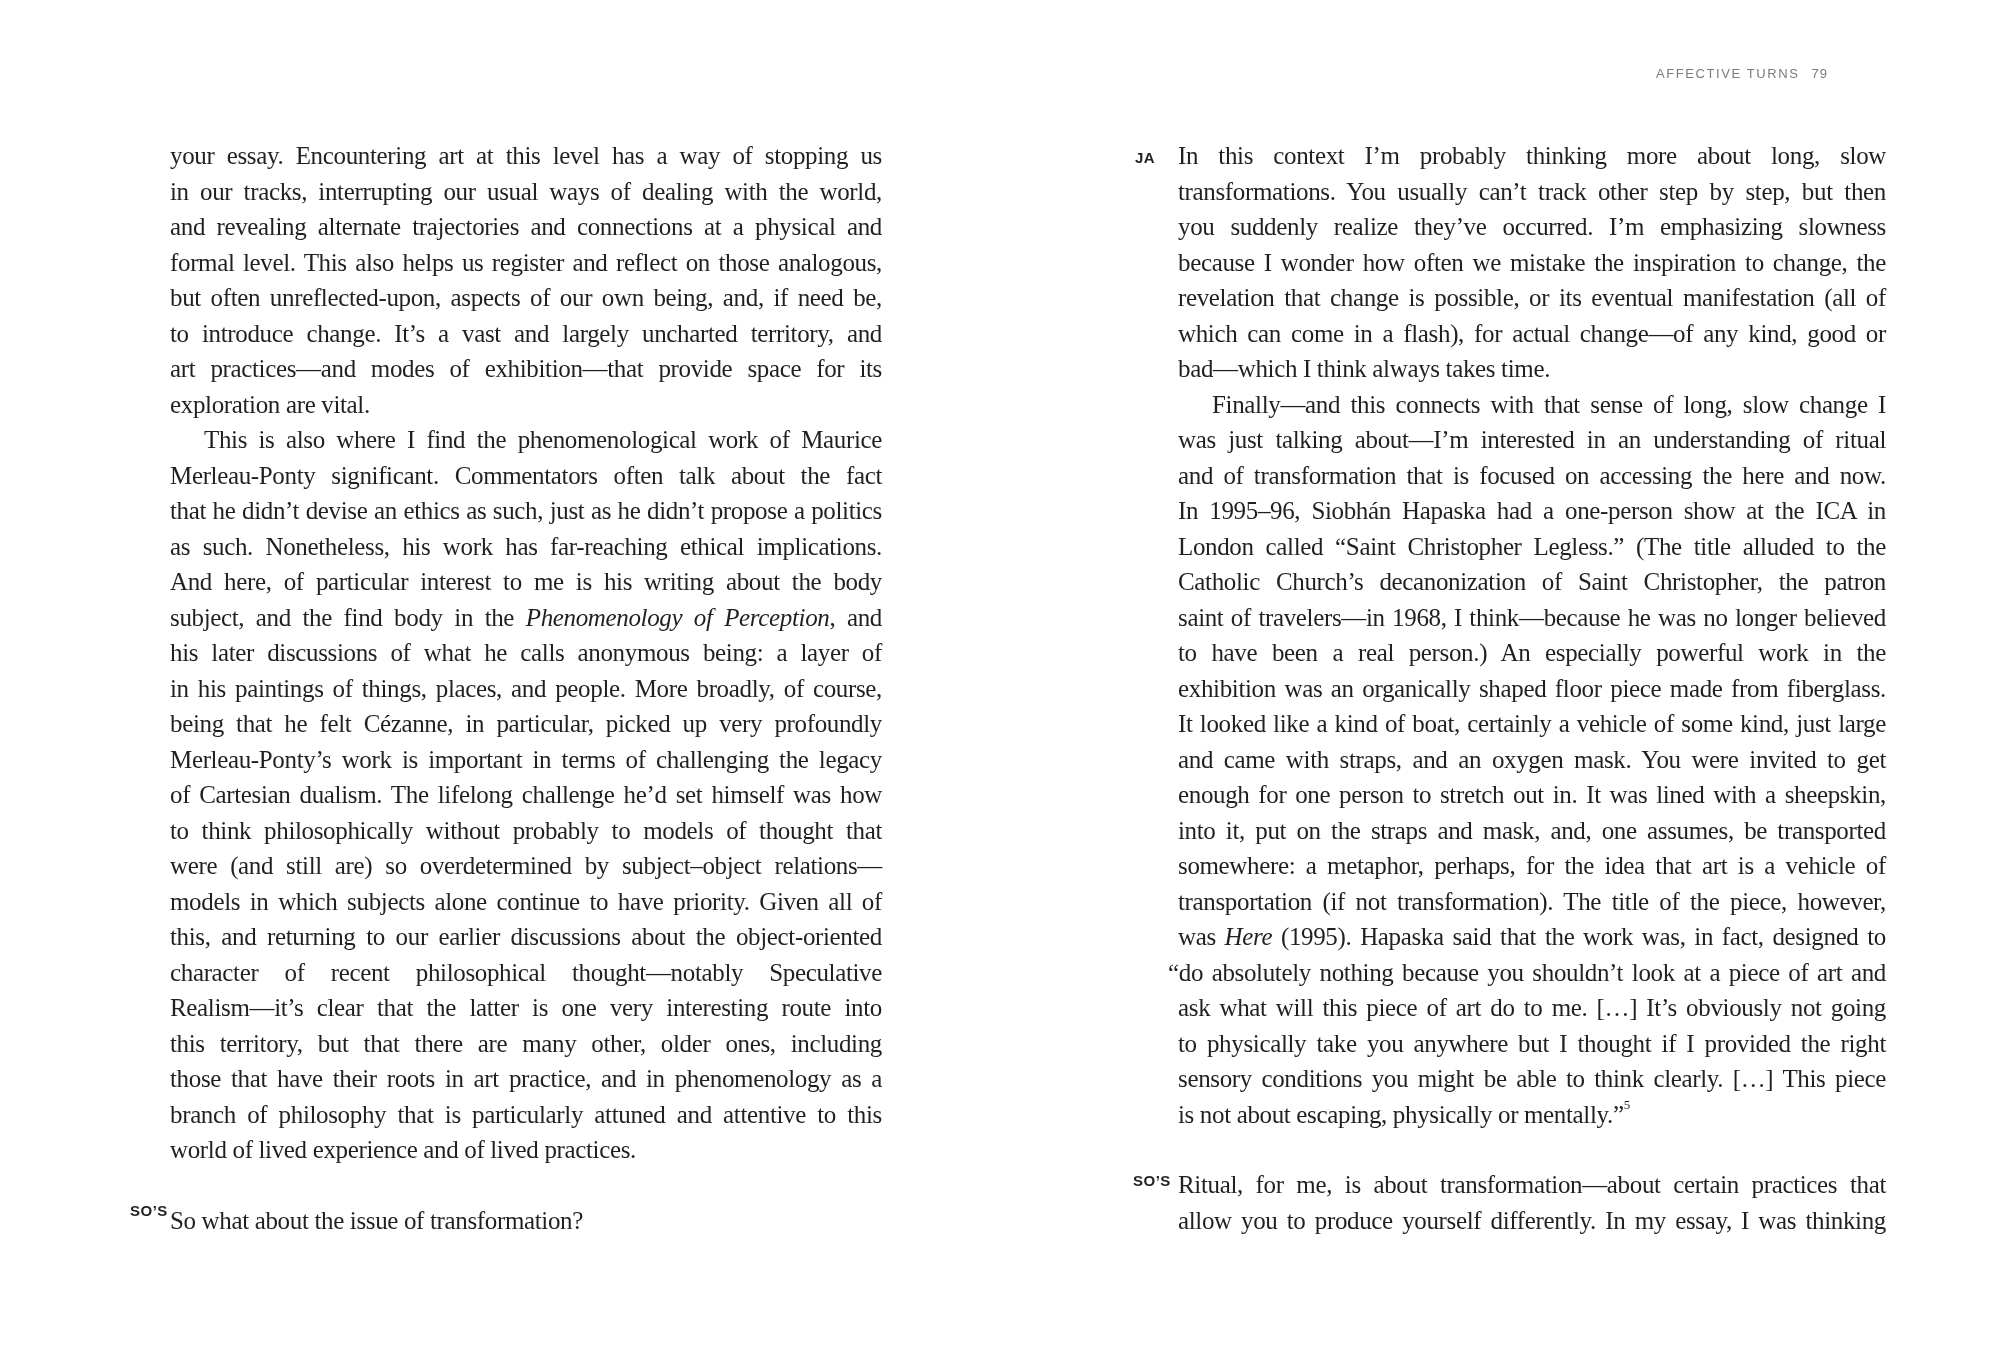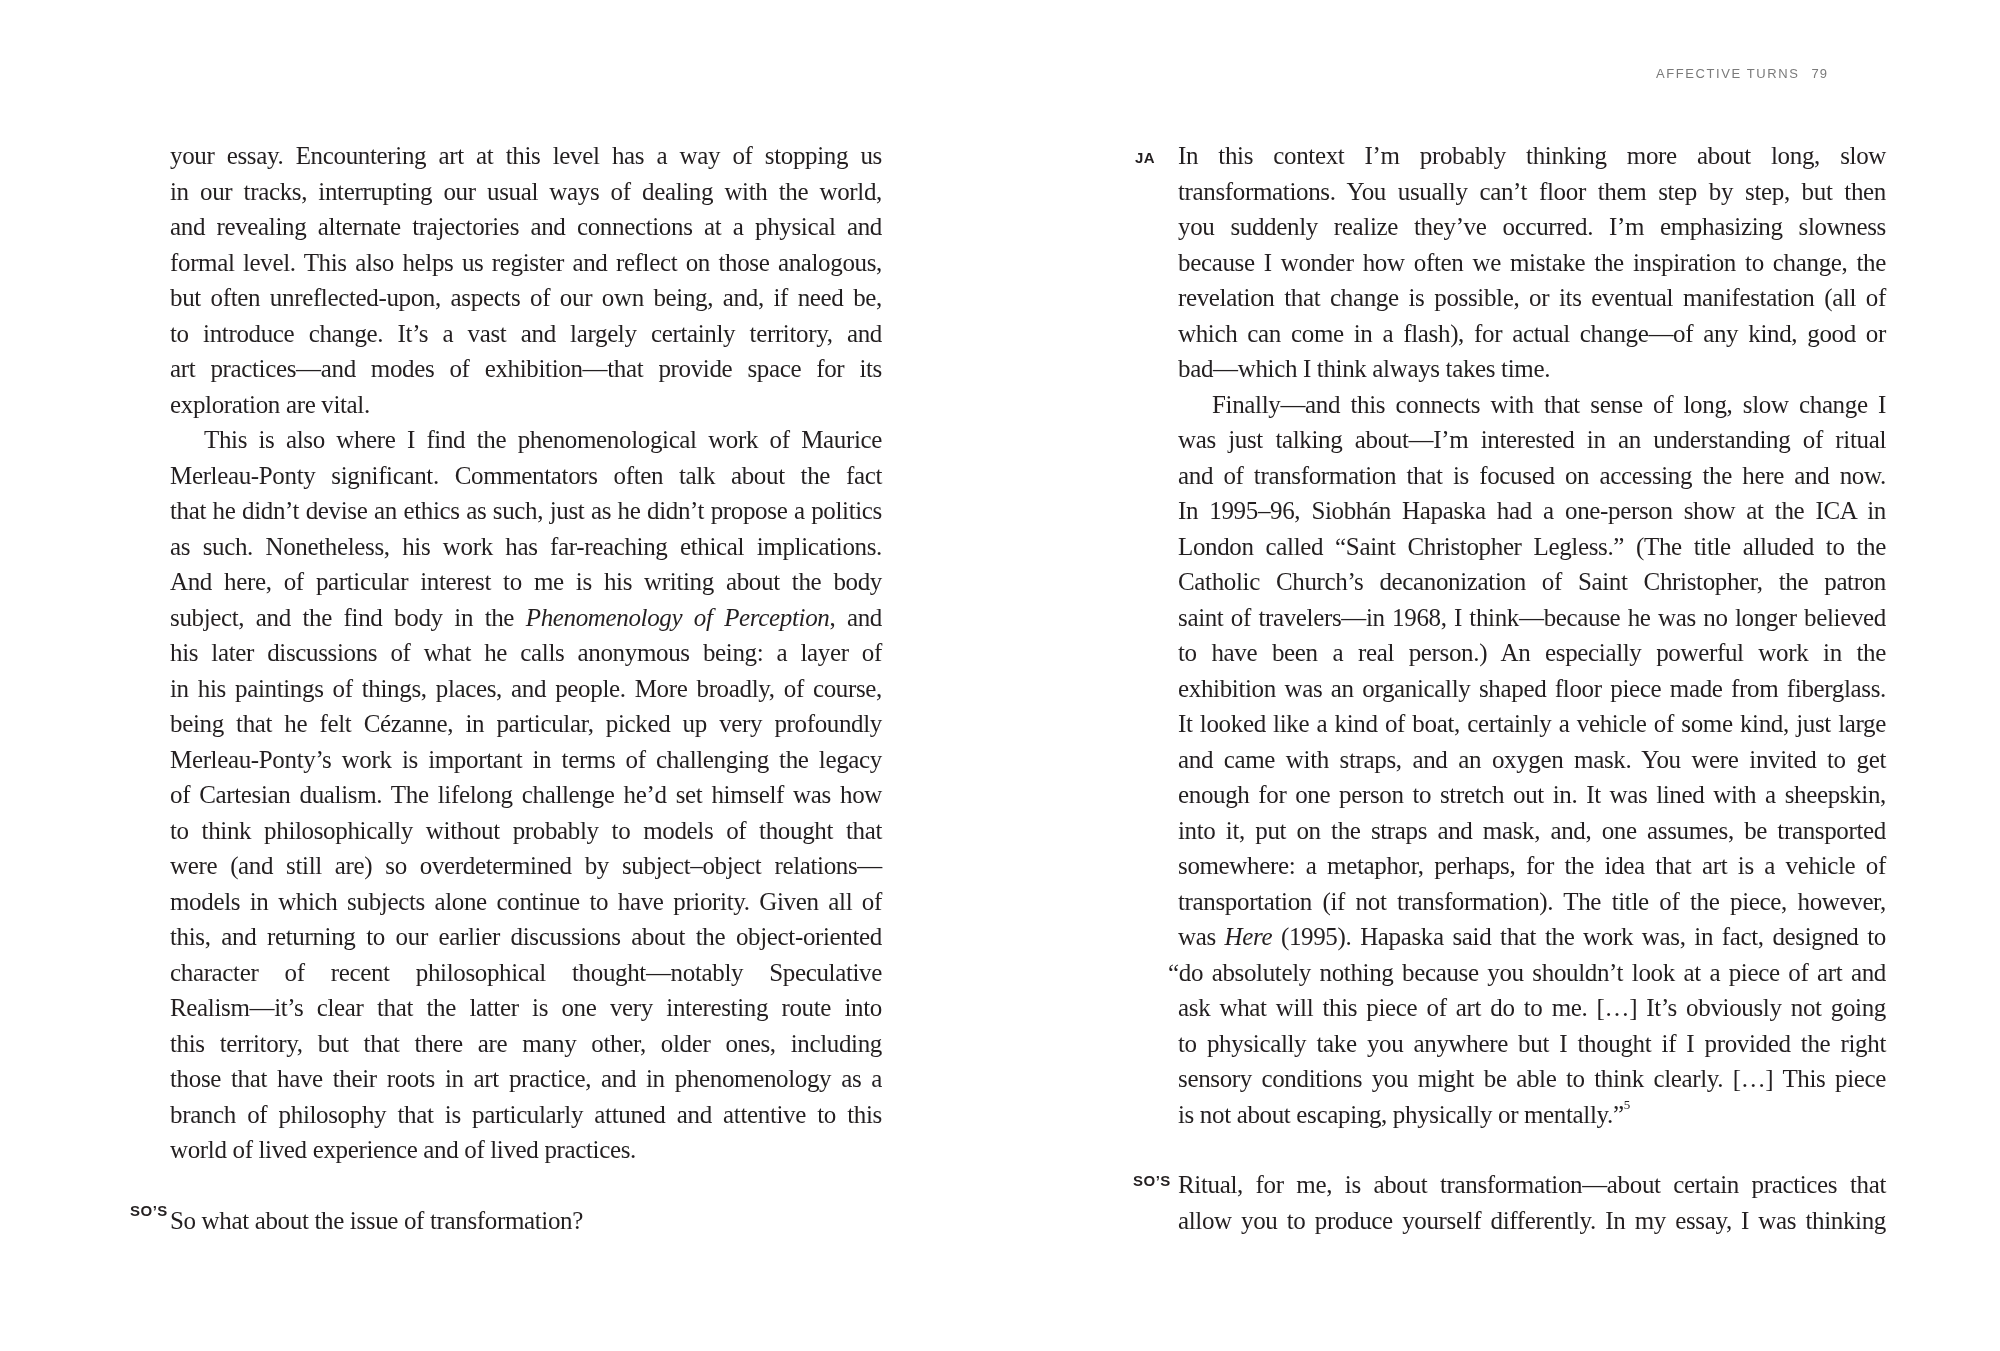--- a/index.html
+++ b/index.html
@@ -30,21 +30,21 @@
 <body>
 
 <div class="running-head"><span>AFFECTIVE TURNS</span><span class="pg">79</span></div>
 
 <div class="col col-left">
   <span class="line">your essay. Encountering art at this level has a way of stopping us</span>
   <span class="line">in our tracks, interrupting our usual ways of dealing with the world,</span>
   <span class="line">and revealing alternate trajectories and connections at a physical and</span>
   <span class="line">formal level. This also helps us register and reflect on those analogous,</span>
   <span class="line">but often unreflected-upon, aspects of our own being, and, if need be,</span>
-  <span class="line">to introduce change. It’s a vast and largely certainly territory, and</span>
+  <span class="line">to introduce change. It’s a vast and largely uncharted territory, and</span>
   <span class="line">art practices—and modes of exhibition—that provide space for its</span>
   <span class="line last">exploration are vital.</span>
 
   <span class="line indent">This is also where I find the phenomenological work of Maurice</span>
   <span class="line">Merleau-Ponty significant. Commentators often talk about the fact</span>
   <span class="line">that he didn’t devise an ethics as such, just as he didn’t propose a politics</span>
   <span class="line">as such. Nonetheless, his work has far-reaching ethical implications.</span>
   <span class="line">And here, of particular interest to me is his writing about the body</span>
   <span class="line"><span>subject, and the find body in the </span><em>Phenomenology of Perception</em><span>, and</span></span>
   <span class="line">his later discussions of what he calls anonymous being: a layer of</span>
@@ -64,21 +64,21 @@
   <span class="line last">world of lived experience and of lived practices.</span>
 
   <span class="gap"></span>
   <span class="line last">So what about the issue of transformation?</span>
 </div>
 <span class="speaker lbl-so-left">SO’S</span>
 
 <span class="speaker lbl-ja">JA</span>
 <div class="col col-right">
   <span class="line">In this context I’m probably thinking more about long, slow</span>
-  <span class="line">transformations. You usually can’t floor them step by step, but then</span>
+  <span class="line">transformations. You usually can’t track other step by step, but then</span>
   <span class="line">you suddenly realize they’ve occurred. I’m emphasizing slowness</span>
   <span class="line">because I wonder how often we mistake the inspiration to change, the</span>
   <span class="line">revelation that change is possible, or its eventual manifestation (all of</span>
   <span class="line">which can come in a flash), for actual change—of any kind, good or</span>
   <span class="line last">bad—which I think always takes time.</span>
 
   <span class="line indent">Finally—and this connects with that sense of long, slow change I</span>
   <span class="line">was just talking about—I’m interested in an understanding of ritual</span>
   <span class="line">and of transformation that is focused on accessing the here and now.</span>
   <span class="line">In 1995–96, Siobhán Hapaska had a one-person show at the ICA in</span>

